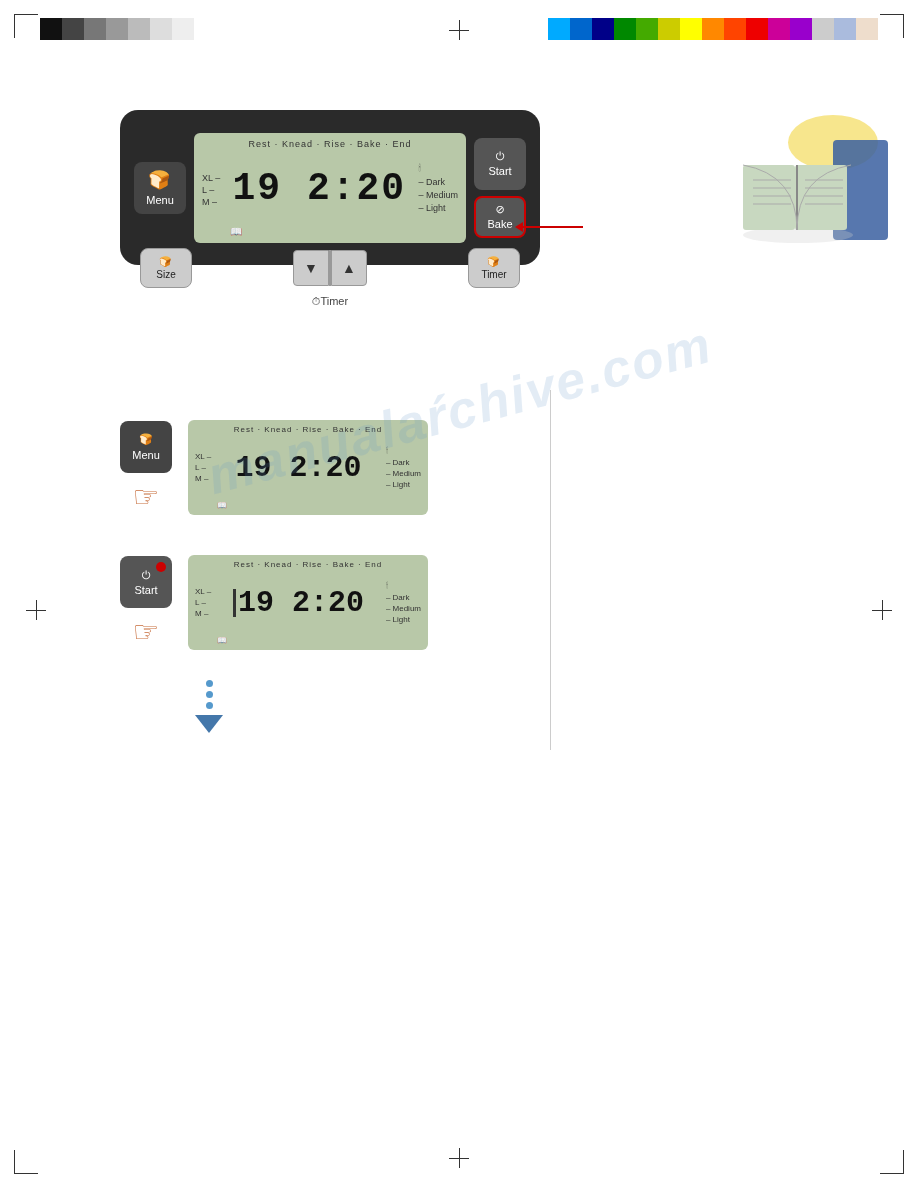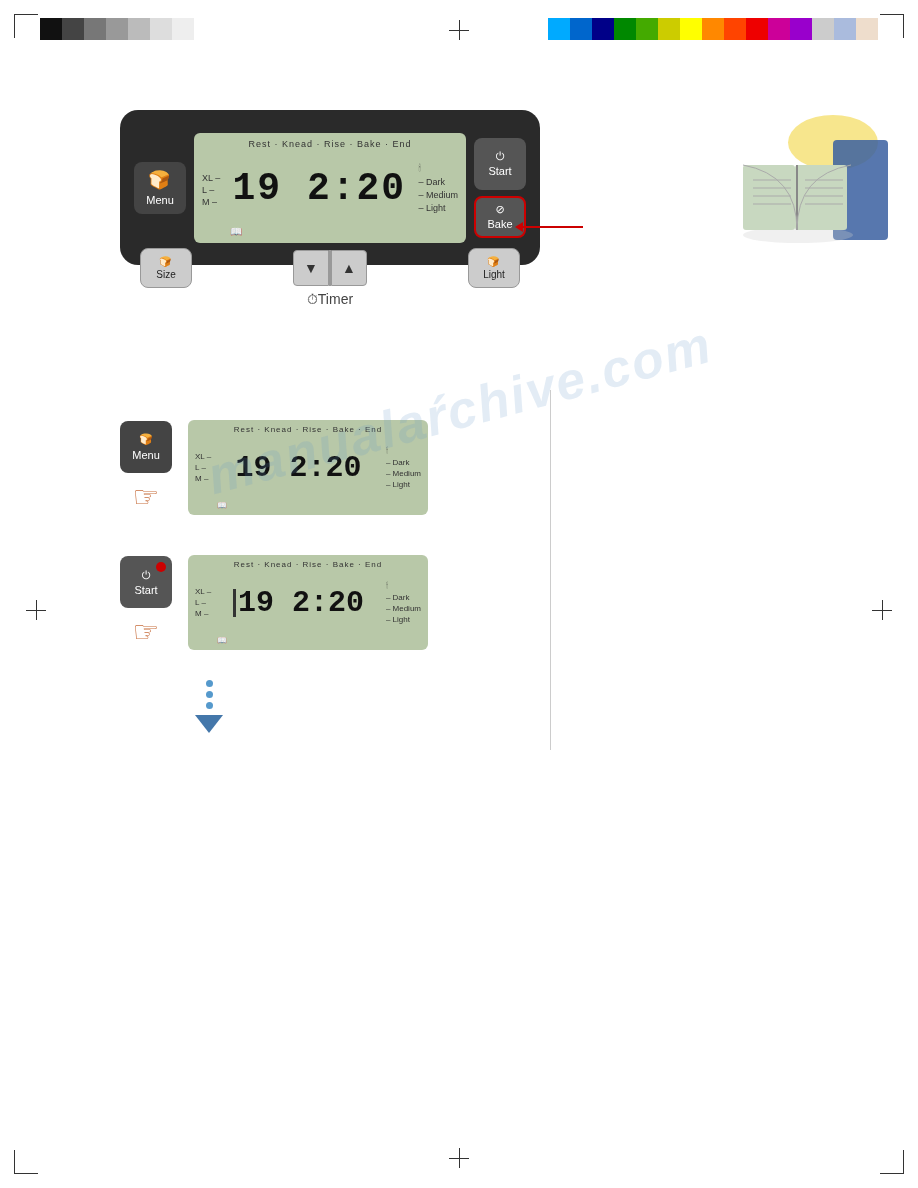--- a/index.html
+++ b/index.html
@@ -253,21 +253,21 @@
       color: #333;
     }
     .btn-down { border-radius: 4px 0 0 4px; }
     .btn-up { border-radius: 0 4px 4px 0; }
     .nav-divider {
       width: 2px;
       height: 36px;
       background: #999;
     }
     .timer-label {
-      font-size: 14px;
+      font-size: 11px;
       color: #444;
       text-align: center;
       position: absolute;
       bottom: -22px;
       left: 50%;
       transform: translateX(-50%);
       white-space: nowrap;
     }
     .nav-container { position: relative; }
 
@@ -568,21 +568,21 @@
   <div class="nav-container">
     <div class="nav-buttons">
       <div class="btn-down">▼</div>
       <div class="nav-divider"></div>
       <div class="btn-up">▲</div>
     </div>
     <div class="timer-label">⏱Timer</div>
   </div>
   <div class="btn-crust">
     <span>🍞</span>
-    <span>Light</span>
+    <span>Timer</span>
   </div>
 </div>
 
 <div class="arrow-stop">
   <div class="arrow-tip"></div>
   <div class="arrow-line"></div>
 </div>
 
 <div class="book-illustration">
   <div class="speech-bubble"></div>

